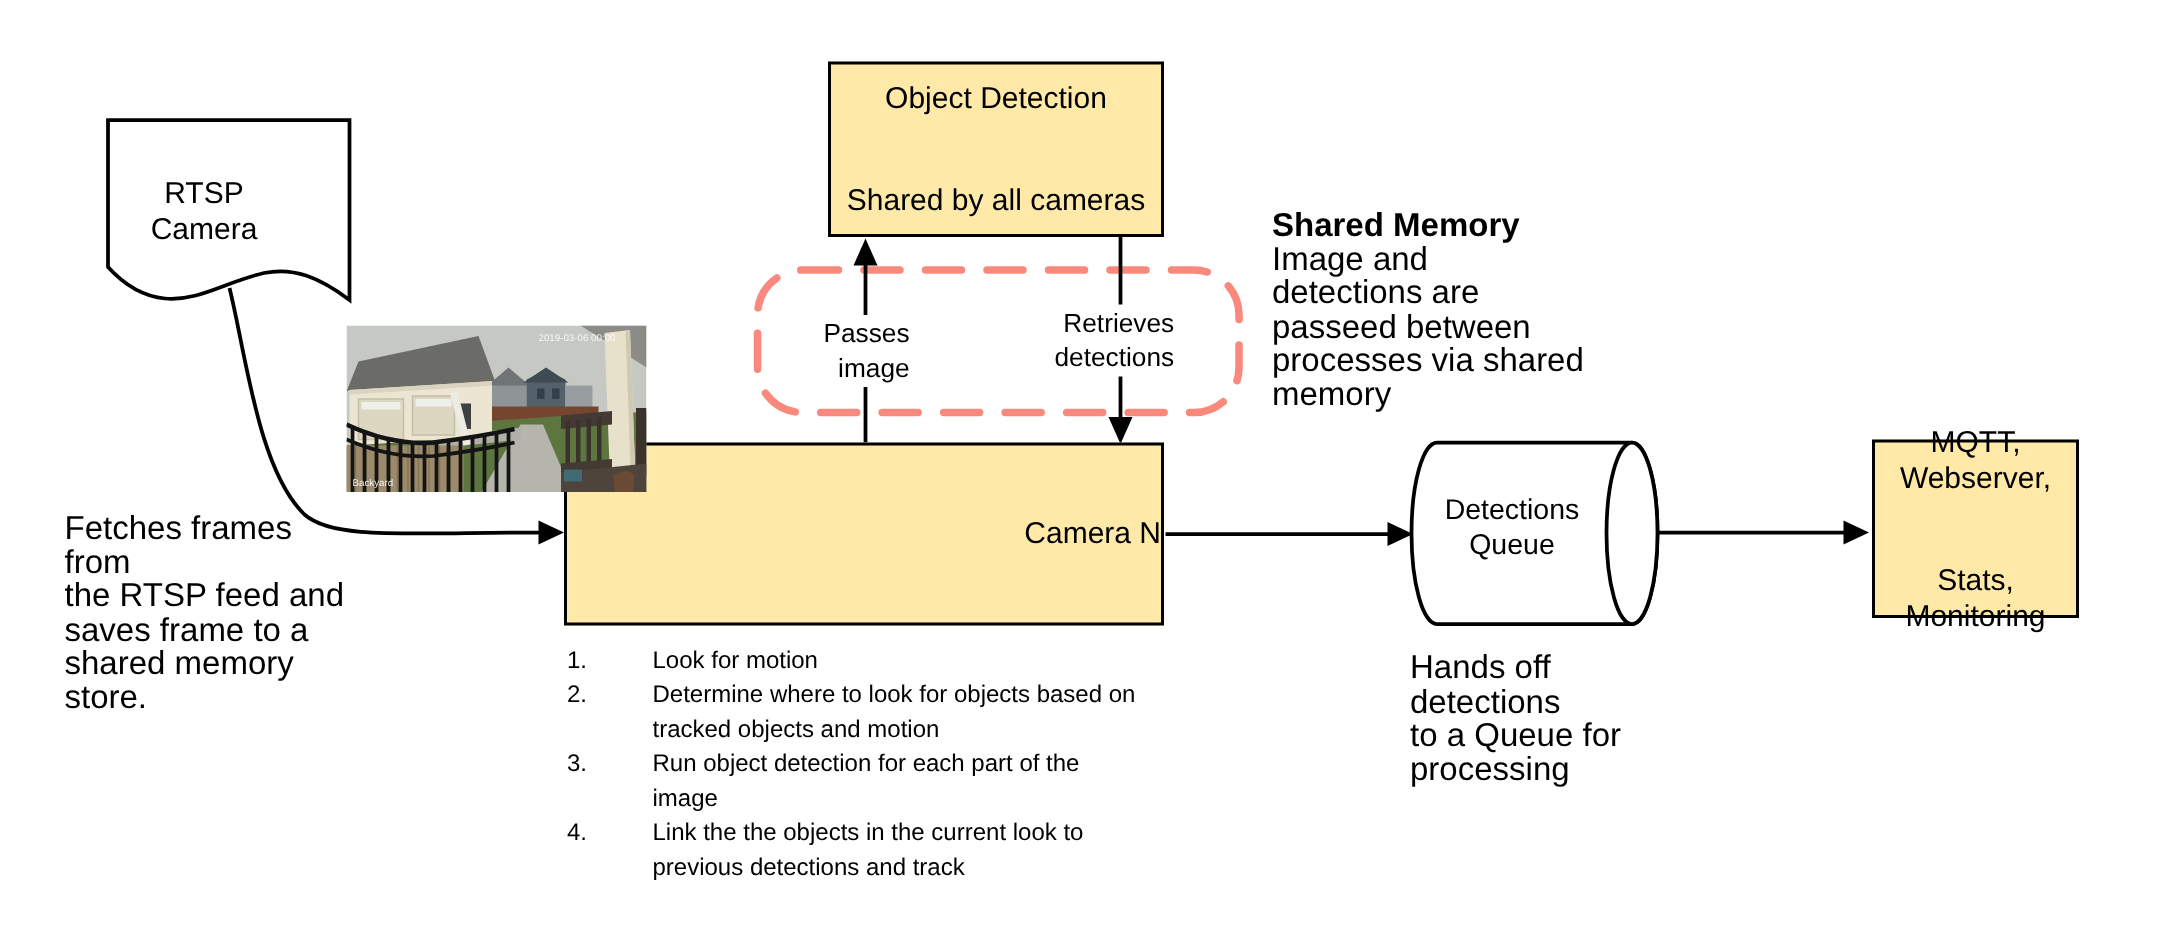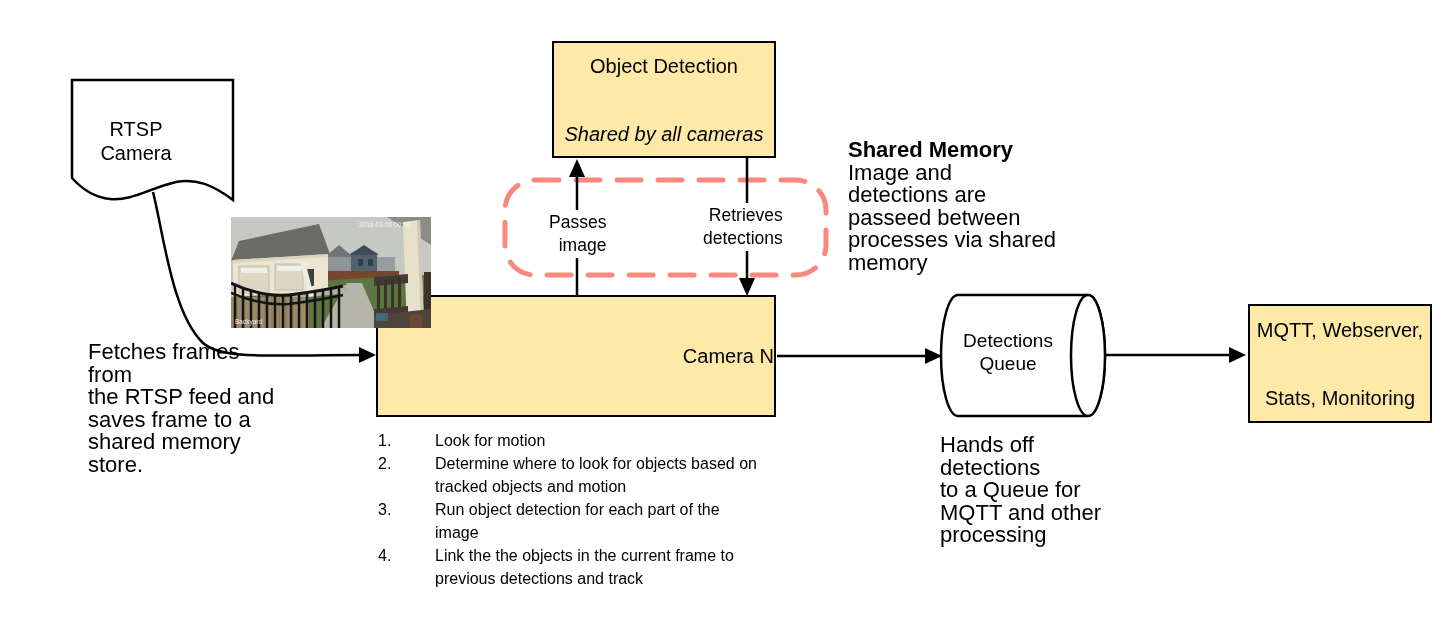--- a/index.html
+++ b/index.html
@@ -12,21 +12,21 @@
     position:absolute;box-sizing:border-box;background:#ffe9a8;border:2px solid #000;
     display:flex;flex-direction:column;align-items:center;justify-content:center;
     text-align:center;font-size:20px;line-height:24px;gap:44px;
   }
   .shape-label{position:absolute;text-align:center;font-size:20px;line-height:24px;}
   .note{position:absolute;font-size:22px;line-height:22.5px;}
   .note .bold{font-weight:bold;}
   .conn-label{
     position:absolute;background:#fff;font-size:17.5px;line-height:23px;padding:1px 3px;text-align:right;
   }
-  .italic{font-style:italic;}
+  .italic{}
   #steps{position:absolute;left:378px;top:429px;font-size:16px;line-height:23px;}
   .step-row{display:flex;}
   .step-num{width:57px;flex:0 0 57px;}
   .step-text{width:325px;}
   #snapshot{position:absolute;left:231px;top:217px;width:200px;height:111px;z-index:5;}
   #queue-label{position:absolute;left:946px;top:329px;width:124px;text-align:center;font-size:19px;line-height:23px;}
 </style>
 </head>
 <body>
 
@@ -64,21 +64,21 @@
     </g>
 
     <g>
       <line x1="1106" y1="355" x2="1231" y2="355" stroke="#000" stroke-width="2.5"></line>
       <path d="M1246,355 L1229,347 L1229,363 Z" fill="#000"></path>
     </g>
   </svg>
 
   <div class="shape-label" style="left:72px;top:117px;width:128px;">RTSP Camera</div>
 
-  <div class="note" style="left:43px;top:341px;width:190px;margin-left:45px;">
+  <div class="note" style="left:43px;top:341px;width:190px;">
     <div>Fetches frames from</div>
     <div>the RTSP feed and</div>
     <div>saves frame to a</div>
     <div>shared memory</div>
     <div>store.</div>
   </div>
 
   <svg id="snapshot" viewBox="0 0 200 111" xmlns="http://www.w3.org/2000/svg">
     <rect x="0" y="0" width="200" height="111" fill="#c6c8c4"></rect>
 
@@ -205,34 +205,33 @@
     <div class="step-row">
       <span class="step-num">2.</span>
       <span class="step-text">Determine where to look for objects based on tracked objects and motion</span>
     </div>
     <div class="step-row">
       <span class="step-num">3.</span>
       <span class="step-text">Run object detection for each part of the image</span>
     </div>
     <div class="step-row">
       <span class="step-num">4.</span>
-      <span class="step-text">Link the the objects in the current frame to previous detections and track</span>
+      <span class="step-text">Link the the objects in the current look to previous detections and track</span>
     </div>
   </div>
 
   <div id="queue-label">
     <div>Detections</div>
     <div>Queue</div>
   </div>
 
   <div class="note" style="left:940px;top:434px;width:185px;">
     <div>Hands off detections</div>
     <div>to a Queue for</div>
-    <div>MQTT and other</div>
     <div>processing</div>
   </div>
 
-  <div class="node" style="left:1248px;top:304px;width:184px;height:119px;font-size:20px;align-items:center;">
+  <div class="node" style="left:1248px;top:293px;width:138px;height:119px;font-size:20px;align-items:center;">
     <div>MQTT, Webserver,</div>
     <div>Stats, Monitoring</div>
   </div>
 
 </div>
 
 </body></html>

